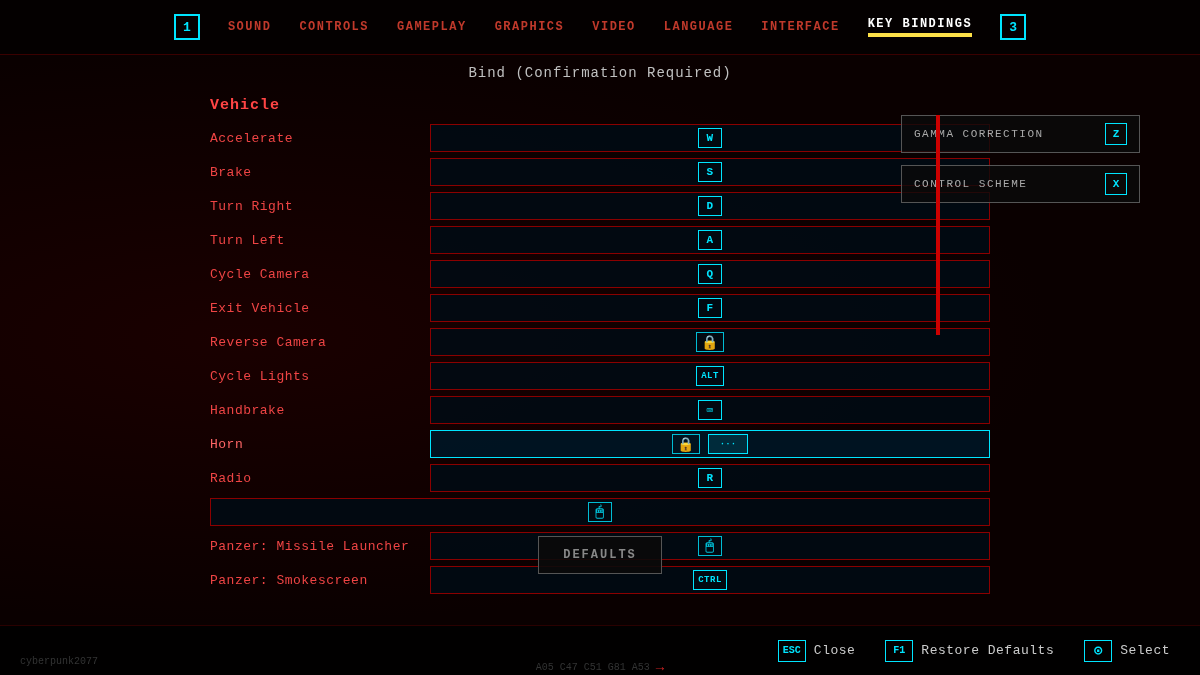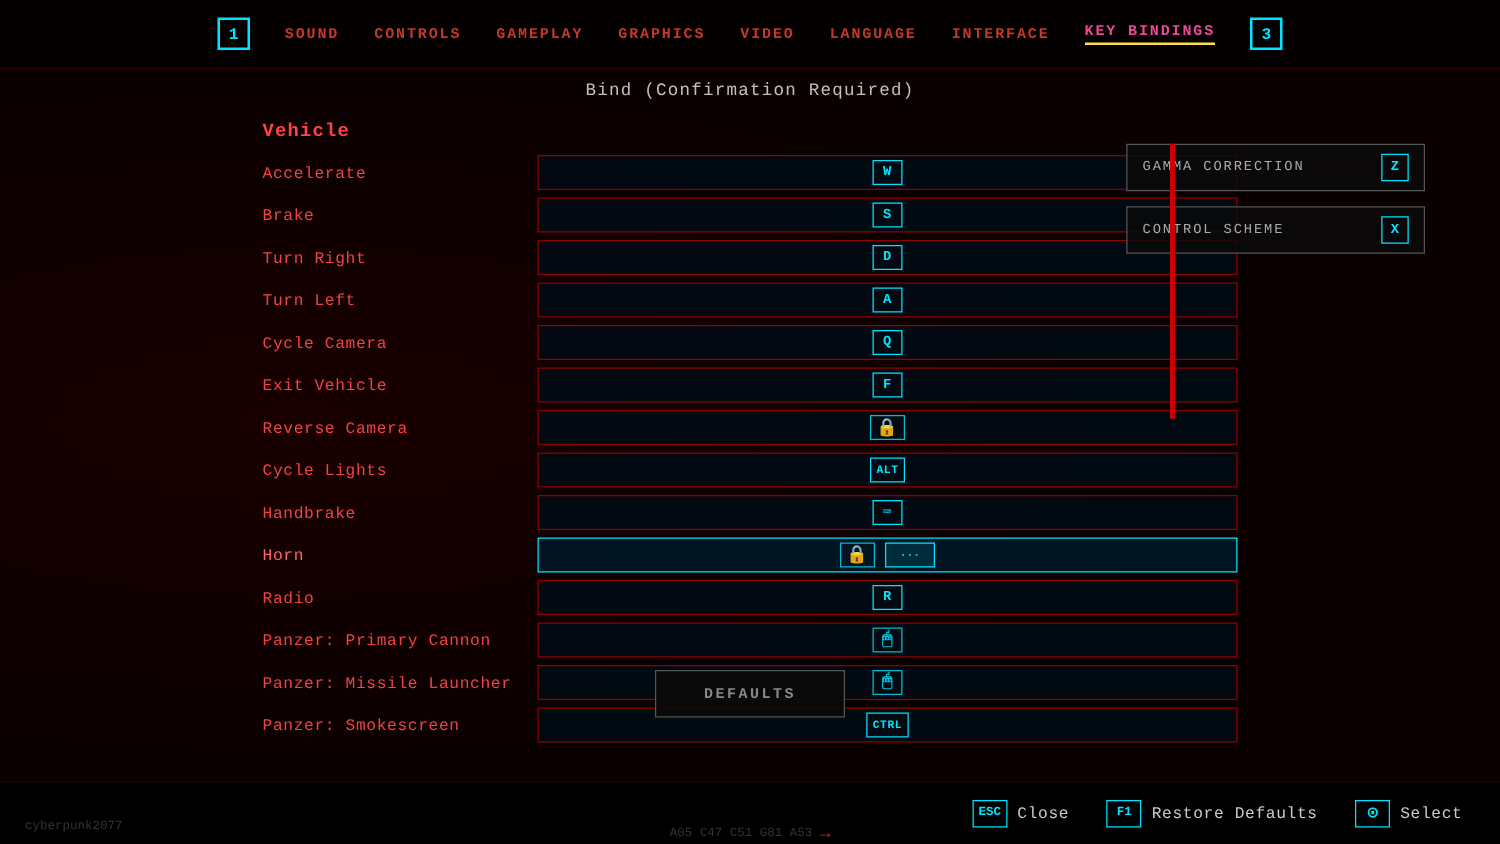--- a/index.html
+++ b/index.html
@@ -47,22 +47,22 @@
     .nav-item {
       color: #c0392b;
       font-size: 12px;
       font-weight: bold;
       letter-spacing: 1.5px;
       cursor: pointer;
       font-family: 'Courier New', monospace;
     }
 
     .nav-item.active {
-      color: #ec4899;
-      border-bottom: 2px solid #fde047;
+      color: #ffffff;
+      border-bottom: 4px solid #fde047;
       padding-bottom: 2px;
     }
 
     
     .main-content {
       position: relative;
       display: flex;
       padding: 10px 40px;
       height: calc(100% - 60px);
     }
@@ -223,21 +223,21 @@
       height: 220px;
       background: #cc0000;
     }
 
     
     .defaults-btn {
       position: absolute;
       bottom: 90px;
       left: 50%;
       transform: translateX(-50%);
-      width: 152px;
+      width: 124px;
       height: 38px;
       border: 1px solid #555;
       background: rgba(10, 10, 10, 0.9);
       color: #888;
       font-size: 12px;
       font-weight: bold;
       letter-spacing: 2px;
       cursor: pointer;
       font-family: 'Courier New', monospace;
       display: flex;
@@ -412,21 +412,20 @@
       </div>
 
       <div class="binding-row">
         <span class="binding-label">Radio</span>
         <div class="key-box">
           <span class="key-badge">R</span>
         </div>
       </div>
 
       <div class="binding-row">
-        <span class="binding-label">Panzer: Primary Cannon</span>
         <div class="key-box">
           <span class="key-badge mouse">🖱</span>
         </div>
       </div>
 
       <div class="binding-row">
         <span class="binding-label">Panzer: Missile Launcher</span>
         <div class="key-box">
           <span class="key-badge mouse">🖱</span>
         </div>

